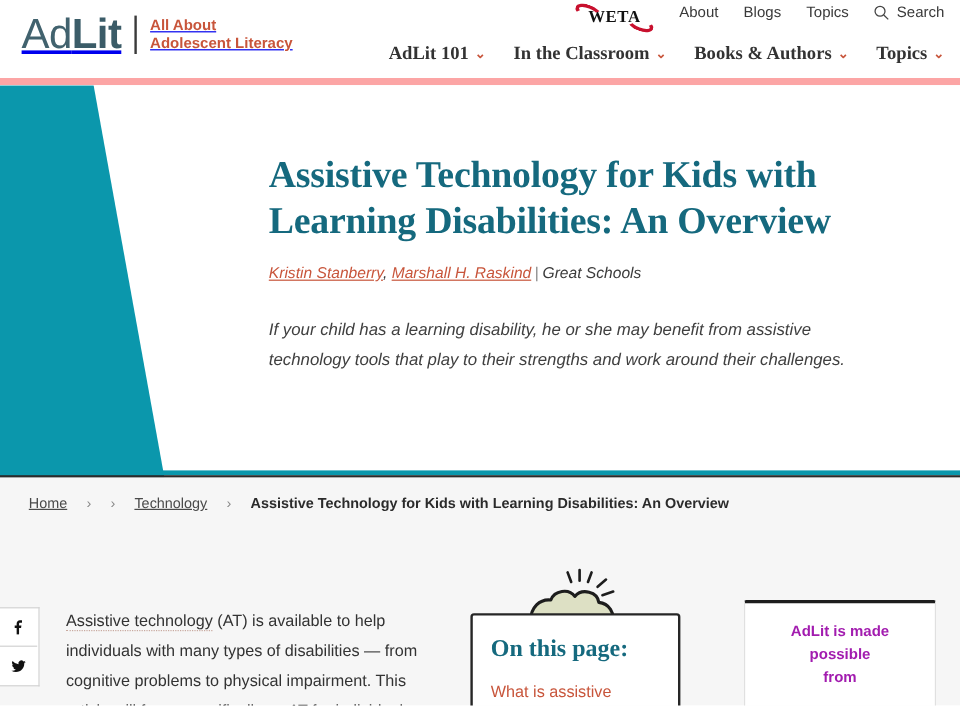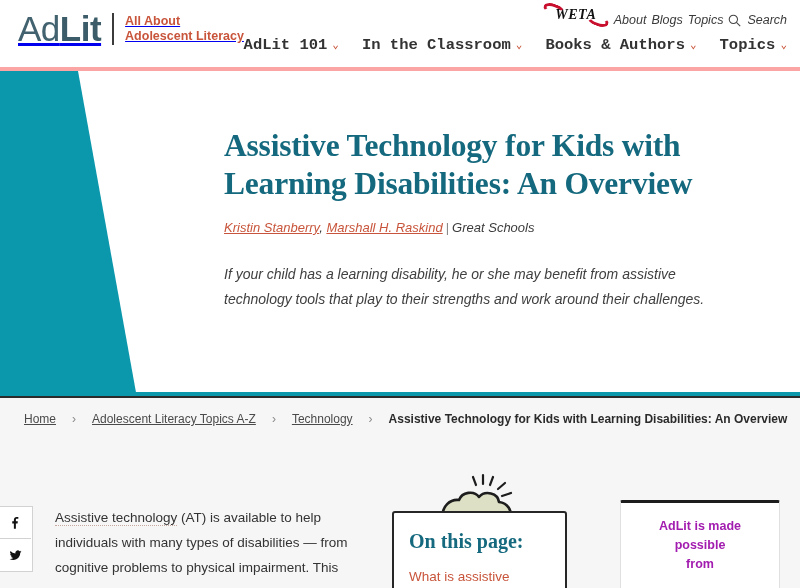--- a/index.html
+++ b/index.html
@@ -9,21 +9,21 @@
     overflow: hidden;
     background: #ffffff;
     font-family: "Liberation Sans", sans-serif;
   }
   .page { position: relative; width: 800px; height: 588px; background: #fff; }
 
   
   .site-header {
     position: absolute; left: 0; top: 0; width: 800px; height: 71px;
     background: #ffffff;
-    border-bottom: 4px solid #fca5a5;
+    border-bottom: 6px solid #fca5a5;
   }
   .brand {
     position: absolute; left: 18px; top: 10px;
     display: flex; align-items: center; gap: 11px;
   }
   .brand-logo {
     font-family: "Liberation Sans", sans-serif;
     font-size: 35px; line-height: 38px;
     color: #41626e; letter-spacing: -0.5px;
   }
@@ -31,22 +31,22 @@
   .brand-divider {
     width: 2px; height: 32px; background: #3b3b3b;
   }
   .brand-tag {
     color: #c8553b; font-size: 12.5px; line-height: 15.5px;
     font-weight: 600;
   }
 
   .util-nav {
     position: absolute; right: 13px; top: 3px;
-    display: flex; align-items: flex-end; gap: 5px;
-    font-size: 12.5px; color: #3a3a3a; font-style: italic;
+    display: flex; align-items: flex-start; gap: 21px;
+    font-size: 12.5px; color: #3a3a3a;
   }
   .util-nav a { color: #3a3a3a; text-decoration: none; }
   .weta-logo {
     position: relative; width: 66px; height: 24px;
     display: flex; align-items: center; justify-content: center;
   }
   .weta-text {
     font-family: "Liberation Serif", serif;
     font-weight: bold; font-size: 14px; color: #111;
     letter-spacing: 0.5px; z-index: 2;
@@ -57,21 +57,21 @@
     border-top-color: transparent; border-left-color: transparent;
   }
   .weta-swoosh-l { left: 0px; top: 1px; transform: rotate(200deg); border-bottom-color:#c8102e; }
   .weta-swoosh-r { right: 0px; bottom: 1px; transform: rotate(20deg); }
   .search-link { display: flex; align-items: center; gap: 6px; }
   .search-ico { width: 13px; height: 13px; display:block; }
 
   .main-nav {
     position: absolute; right: 13px; top: 36px;
     display: flex; align-items: center; gap: 23px;
-    font-family: Liberation Mono, monospace;
+    font-family: Liberation Serif, serif;
     font-weight: bold; font-size: 15.5px; color: #333;
   }
   .main-nav .nav-item { display: flex; align-items: center; gap: 5px; cursor: pointer; }
   .caret { color: #c8553b; font-size: 11px; line-height: 1; }
 
   
   .hero {
     position: absolute; left: 0; top: 71px; width: 800px; height: 327px;
     background: #ffffff; overflow: hidden;
   }
@@ -248,21 +248,20 @@
     </div>
   </section>
 
   <div class="teal-rule"></div>
   <div class="teal-rule-dark"></div>
   <div class="content-bg"></div>
 
   <nav class="breadcrumb">
     <a href="#">Home</a>
     <span class="crumb-sep">›</span>
-    <a href="#">Adolescent Literacy Topics A-Z</a>
     <span class="crumb-sep">›</span>
     <a href="#">Technology</a>
     <span class="crumb-sep">›</span>
     <span class="crumb-current">Assistive Technology for Kids with Learning Disabilities: An Overview</span>
   </nav>
 
   <aside class="social-rail">
     <div class="social-btn">
       <svg viewBox="0 0 24 24">
         <path d="M15.1 5.3h2.1V1.8c-.4-.05-1.6-.17-3.1-.17-3 0-5.1 1.9-5.1 5.4v2.6H6v4h3v10h3.7v-10h3.1l.5-4h-3.6V7.4c0-1.2.3-2.1 1.4-2.1z"></path>

